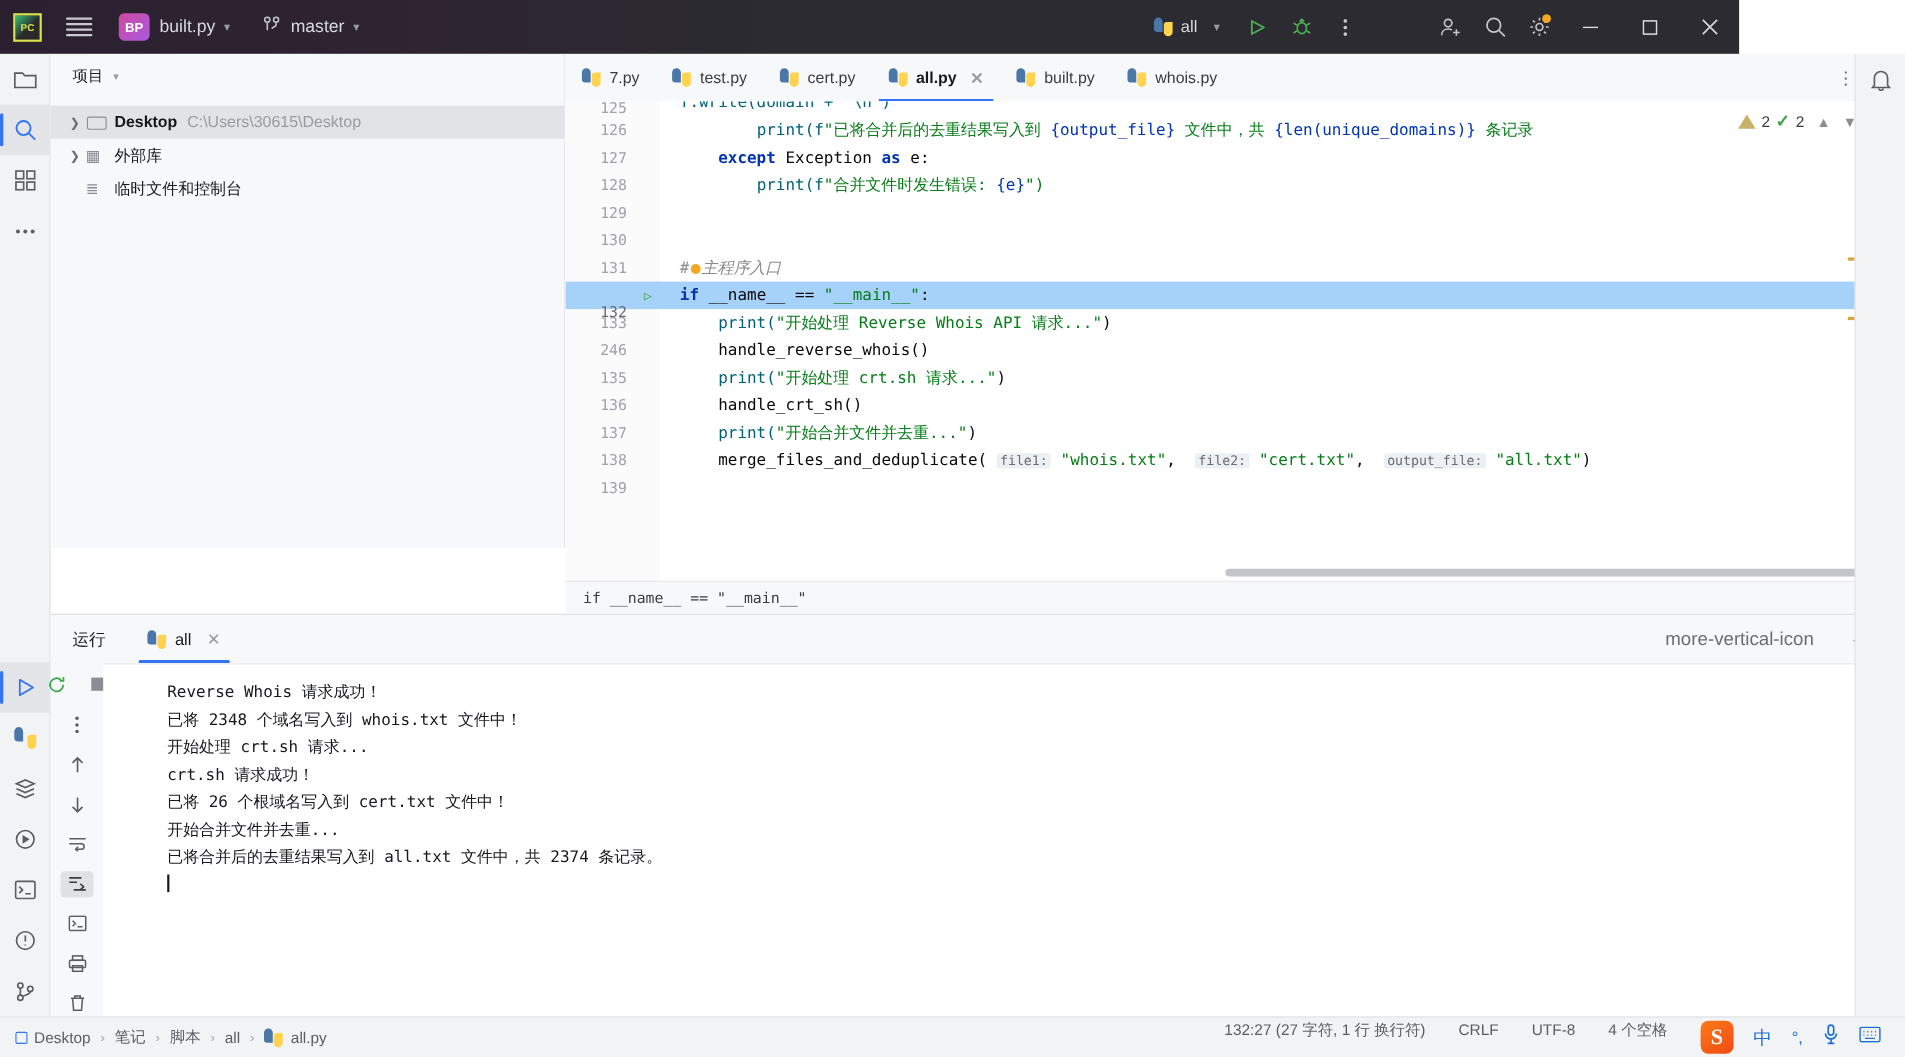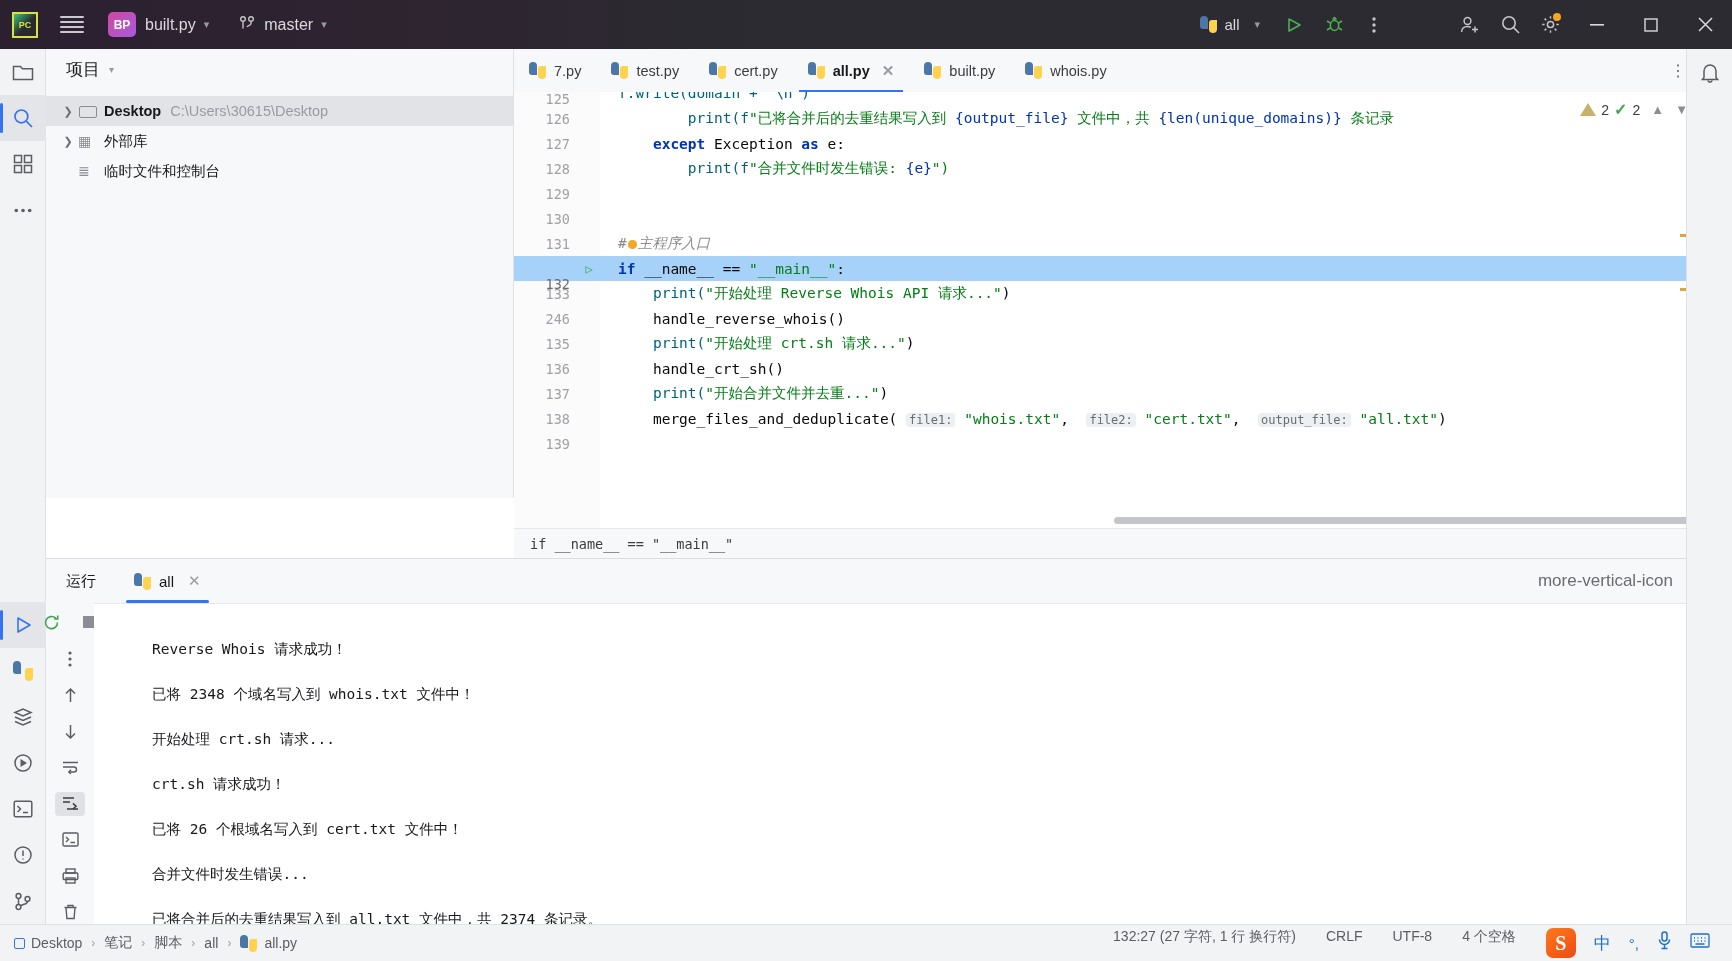--- a/index.html
+++ b/index.html
@@ -6,21 +6,21 @@
   html, body {
     width: 1732px; height: 961px;
     overflow: hidden;
     font-family: "Liberation Sans", sans-serif;
     background: #ffffff;
   }
   #app { position: relative; width: 1732px; height: 961px; }
 
   
   .titlebar {
-    position: absolute; top: 0; left: 0; width: 1732px; height: 49px;
+    position: absolute; top: 0; left: 0; width: 1581px; height: 49px;
     background: linear-gradient(90deg, #2b2030 0%, #2e2430 22%, #2b2b31 45%, #2b2b31 100%);
     display: flex; align-items: center;
   }
   .pc-logo {
     width: 26px; height: 26px; margin-left: 12px;
     border: 2px solid #d6e04a;
     background: linear-gradient(135deg,#3ac47d 0%, #2a2a2a 55%);
     display: flex; align-items: center; justify-content: center;
     font-size: 9px; font-weight: bold; color: #d6e04a;
     font-family: "Liberation Sans", sans-serif;
@@ -62,21 +62,21 @@
   .rail-btn.sel { background: #e3e5e9; }
   .rail-btn.sel::before { content:""; position:absolute; left:0; top:8px; width:3px; height:30px; background:#3574f0; border-radius:2px; }
   .rail-spacer { flex: 1; }
 
   
   .project {
     position: absolute; top: 49px; left: 46px; width: 468px; height: 449px;
     background: #f7f8fa; border-right: 1px solid #e0e1e4;
   }
   .proj-header { height: 41px; display:flex; align-items:center; padding-left: 20px; }
-  .proj-title { font-size: 17px; color: #1d1d1f; text-align: right; }
+  .proj-title { font-size: 14px; color: #1d1d1f; text-align: right; }
   .proj-caret { font-size: 10px; color:#9a9aa2; margin-left: 9px; }
   .tree { padding-top: 6px; }
   .tree-row { height: 30px; display:flex; align-items:center; padding-left: 12px; font-size: 14.5px; color:#17181c; cursor: pointer; }
   .tree-row.sel { background: #e2e3e6; }
   .arrow { width: 20px; color:#6b6b73; font-size: 11px; text-align:center; }
   .folder-ico { width: 20px; height: 15px; margin-right: 6px; position: relative; }
   .folder-ico::before {
     content:""; position:absolute; inset: 2px 1px 1px 1px;
     border: 1.6px solid #8c8c94; border-radius: 2px;
   }
@@ -138,34 +138,34 @@
 
   
   .runpanel {
     position:absolute; left:46px; top:558px; width:1686px; height:366px;
     background:#f7f8fa; border-top:1px solid #dcdde0;
   }
   .run-head { height: 44px; display:flex; align-items:center; padding-left: 20px; position:relative; }
   .run-label { font-size:15px; color:#1d1d1f; margin-right: 30px; font-family: Liberation Mono, monospace; }
   .run-tab { display:flex; align-items:center; gap:8px; font-size:15px; color:#17181c; position:relative; height:44px; padding: 0 8px; cursor:pointer; }
   .run-tab::after { content:""; position:absolute; left:0; right:0; bottom:0; height:3px; background:#3574f0; border-radius:2px; }
-  .run-head-right { margin-left:auto; display:flex; align-items:center; gap:22px; padding-right:22px; color:#6b6b73;justify-content:center; }
+  .run-head-right { margin-left:auto; display:flex; align-items:center; gap:36px; padding-right:32px; color:#6b6b73;justify-content:center; }
   .run-toolbar {
     position:absolute; left:0; top:44px; width:48px; bottom:0;
     display:flex; flex-direction:column; align-items:center; padding-top:6px; gap:12px;
   }
   .rt-btn { width:30px; height:26px; display:flex; align-items:center; justify-content:center; color:#5c5c63; cursor:pointer; border-radius:4px; }
   .rt-btn.sel { background:#dfe1e5; }
   .console {
     position:absolute; left:48px; top:44px; right:0; bottom:0;
     background:#ffffff; padding: 16px 0 0 58px;
     font-family:"DejaVu Sans Mono", monospace; font-size:14.5px; color:#17181c;
     border-top:1px solid #e6e7ea;
   }
-  .coline { height: 25px; white-space: pre; margin-top: 20px; }
+  .coline { height: 25px; white-space: pre; }
   .coline.exit { color: #00008f; font-weight: bold; padding-top: 10px; height:35px; }
   .cursor-bar { display:inline-block; width:1.5px; height:16px; background:#17181c; vertical-align:middle; }
   .con-vscroll { position:absolute; right:4px; top:88px; width:8px; height:150px; background:#c4c4cb; border-radius:4px; }
   .run-topbar { position:absolute; left:48px; top:44px; right:0; height:38px; background:#f7f8fa; }
 
   
   .rrail { position:absolute; right:0; top:49px; width:46px; height:875px; background:#f2f3f5; border-left:1px solid #e0e1e4; }
   .rrail .rail-btn { width:46px; }
 
   
@@ -596,21 +596,21 @@
     </div>
 
     <div class="run-topbar"></div>
 
     <div class="console">
       <div class="coline">Reverse Whois 请求成功！</div>
       <div class="coline">已将 2348 个域名写入到 whois.txt 文件中！</div>
       <div class="coline">开始处理 crt.sh 请求...</div>
       <div class="coline">crt.sh 请求成功！</div>
       <div class="coline">已将 26 个根域名写入到 cert.txt 文件中！</div>
-      <div class="coline">合并文件时发生错误...</div>
+      <div class="coline">开始合并文件并去重...</div>
       <div class="coline">已将合并后的去重结果写入到 all.txt 文件中，共 2374 条记录。</div>
       <div class="coline"><span class="cursor-bar"></span></div>
       <div class="con-vscroll"></div>
     </div>
   </div>
 
   <div class="rrail">
     <div class="rail-btn">
       <svg width="20" height="21" viewBox="0 0 20 21" fill="none" stroke="#5c5c63" stroke-width="1.5">
           <path d="M4 15.5V9a6 6 0 0 1 12 0v6.5l1.6 2H2.4z"></path>

